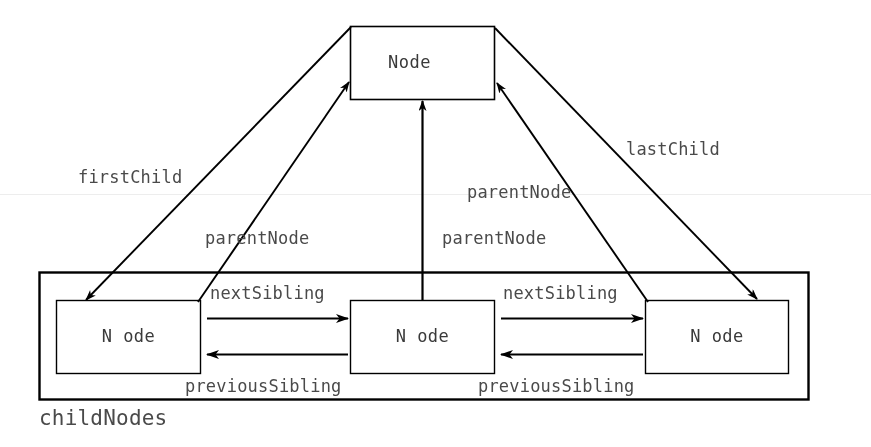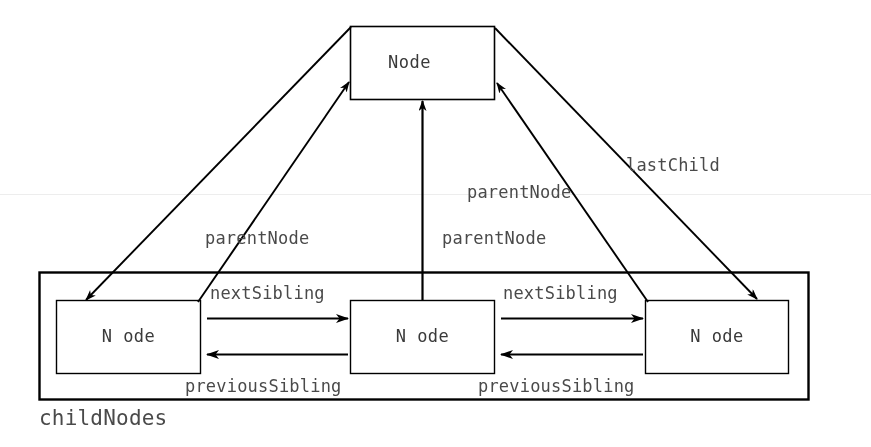--- a/index.html
+++ b/index.html
@@ -94,28 +94,29 @@
   </svg>
 
   <div class="node-label" style="left:350px; top:52px; width:119px; text-align:center;">Node</div>
 
   <div class="node-label" style="left:56px; top:326px; width:145px; text-align:center;">N ode</div>
 
   <div class="node-label" style="left:350px; top:326px; width:145px; text-align:center;">N ode</div>
 
   <div class="node-label" style="left:645px; top:326px; width:144px; text-align:center;">N ode</div>
 
+  <div class="edge-label" style="left:78px; top:167px;">firstChild</div>
 
   <div class="edge-label" style="left:205px; top:228px;">parentNode</div>
 
   <div class="edge-label" style="left:467px; top:182px;">parentNode</div>
 
   <div class="edge-label" style="left:442px; top:228px;">parentNode</div>
 
-  <div class="edge-label" style="left:626px; top:139px;margin-top:16px;">lastChild</div>
+  <div class="edge-label" style="left:626px; top:139px;">lastChild</div>
 
   <div class="edge-label" style="left:210px; top:283px;">nextSibling</div>
 
   <div class="edge-label" style="left:503px; top:283px;">nextSibling</div>
 
   <div class="edge-label" style="left:185px; top:376px;">previousSibling</div>
 
   <div class="edge-label" style="left:478px; top:376px;">previousSibling</div>
 
   <div class="container-label" style="left:39px; top:406px;">childNodes</div>

